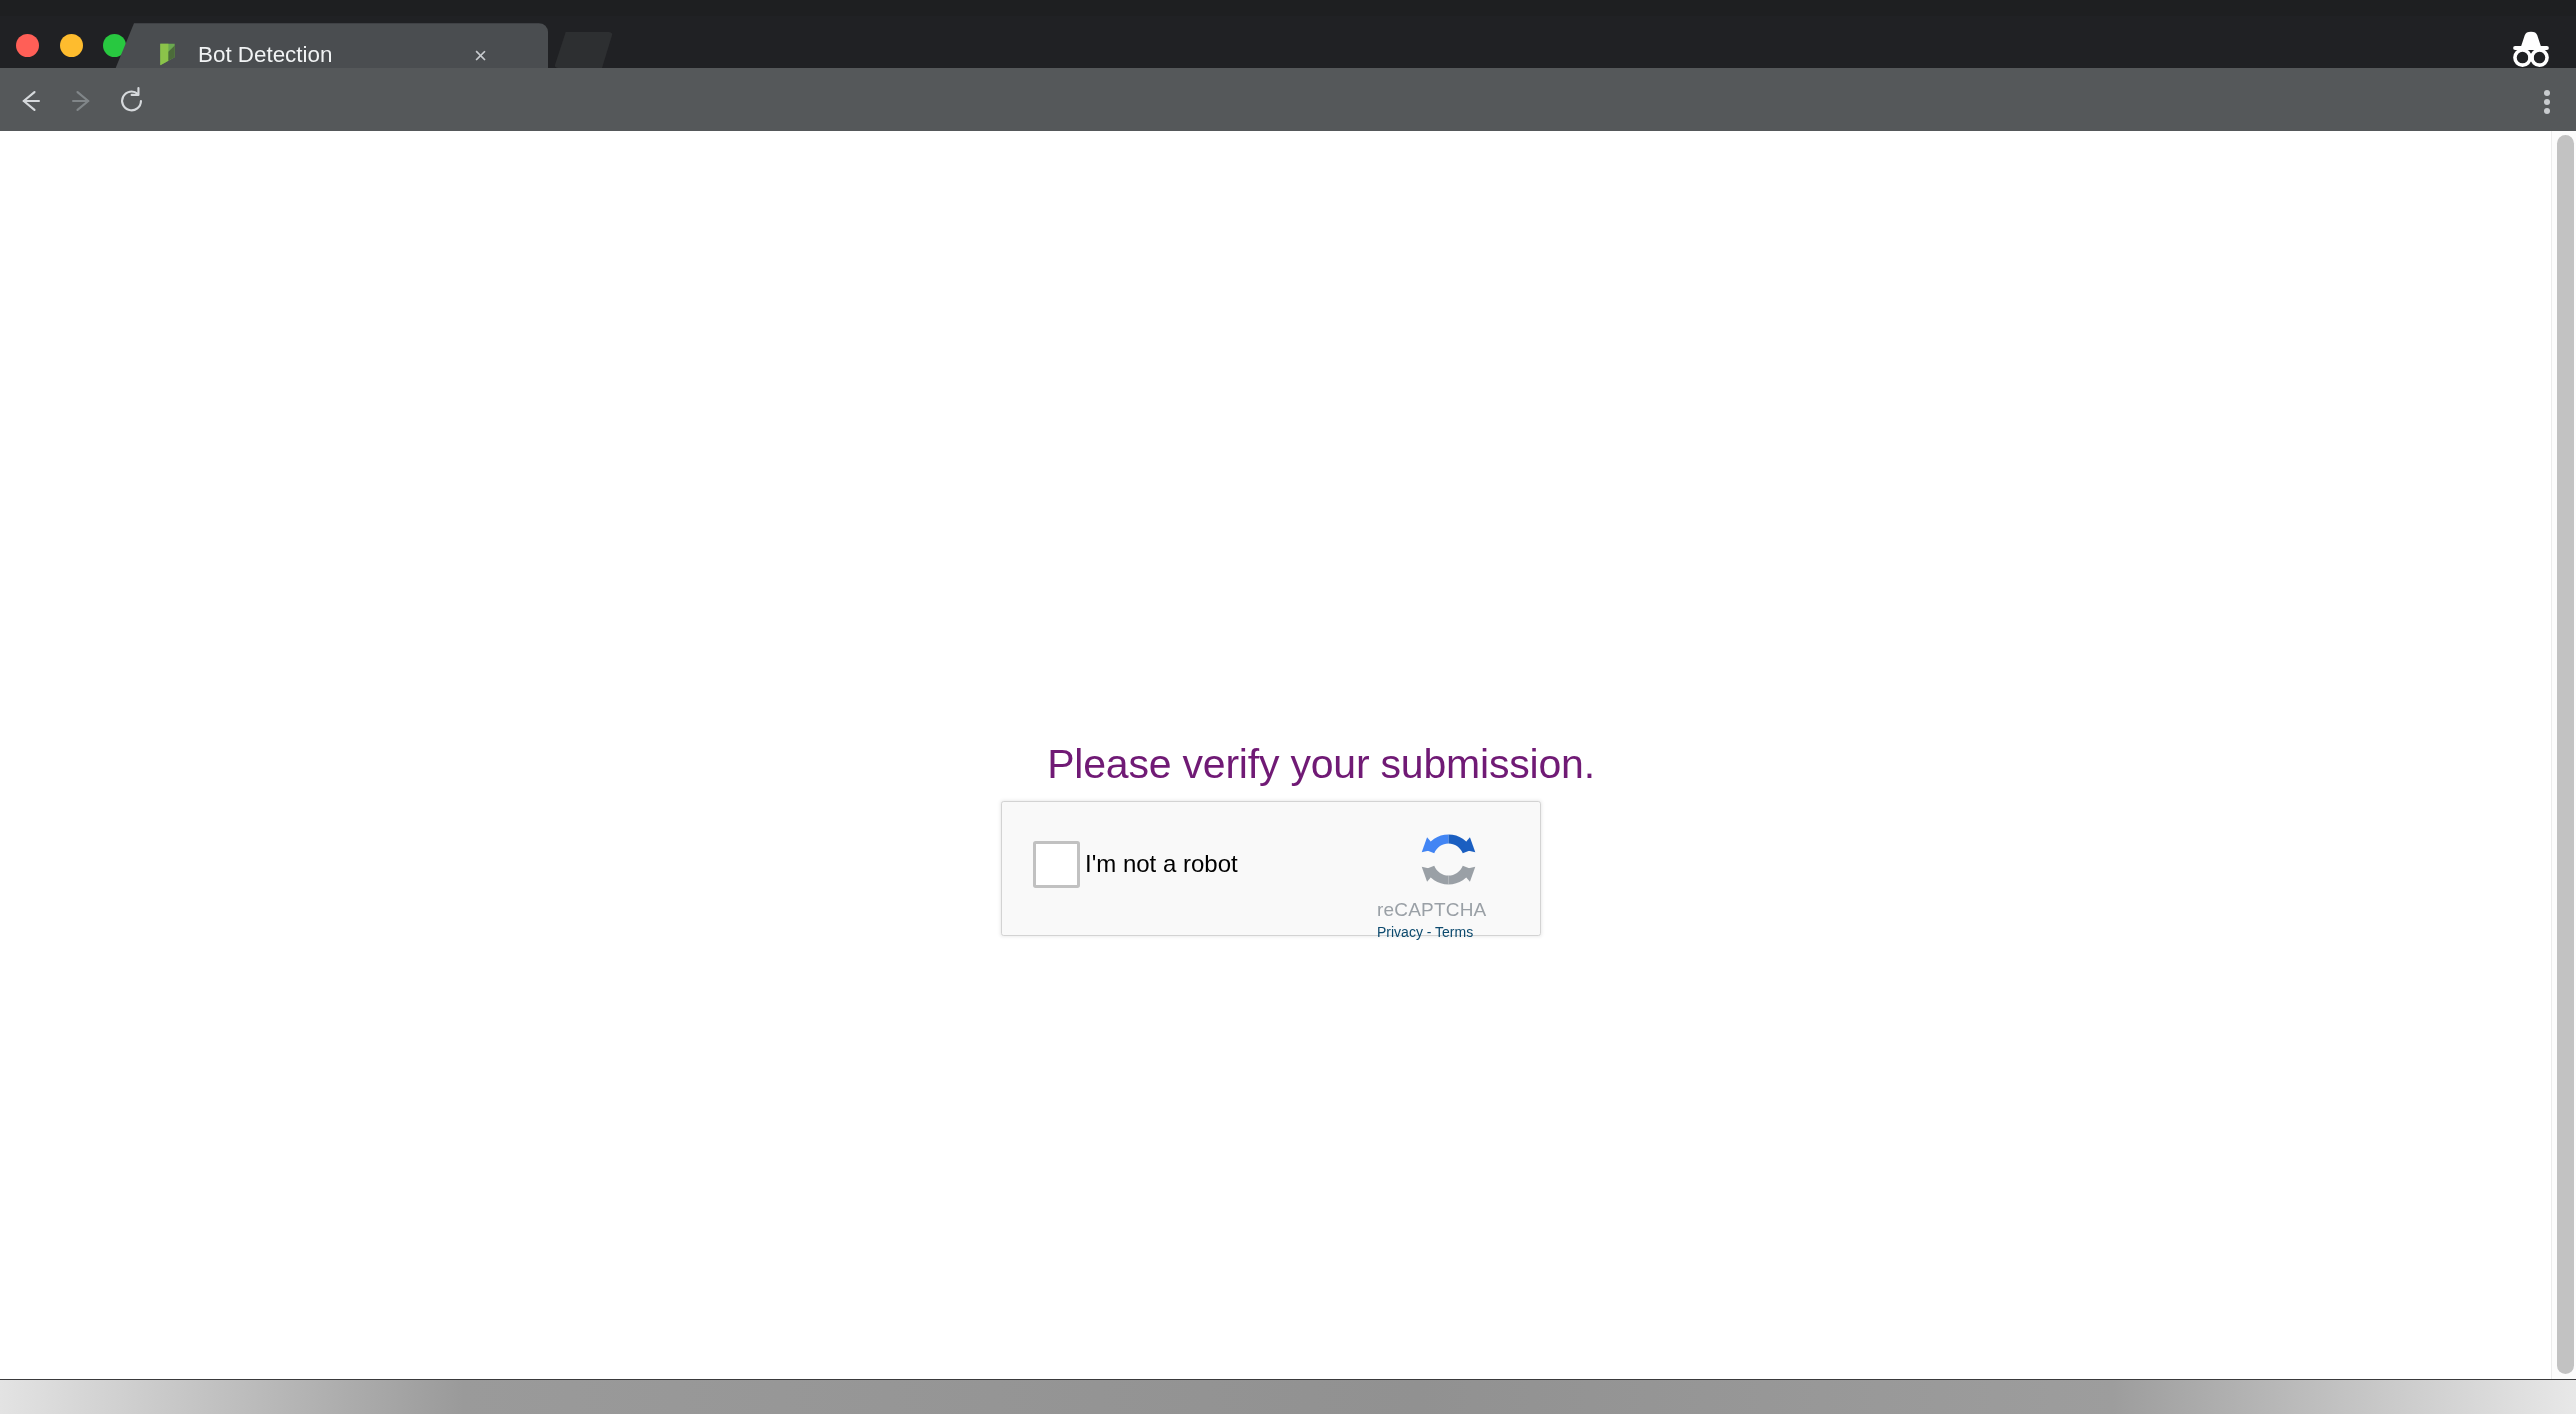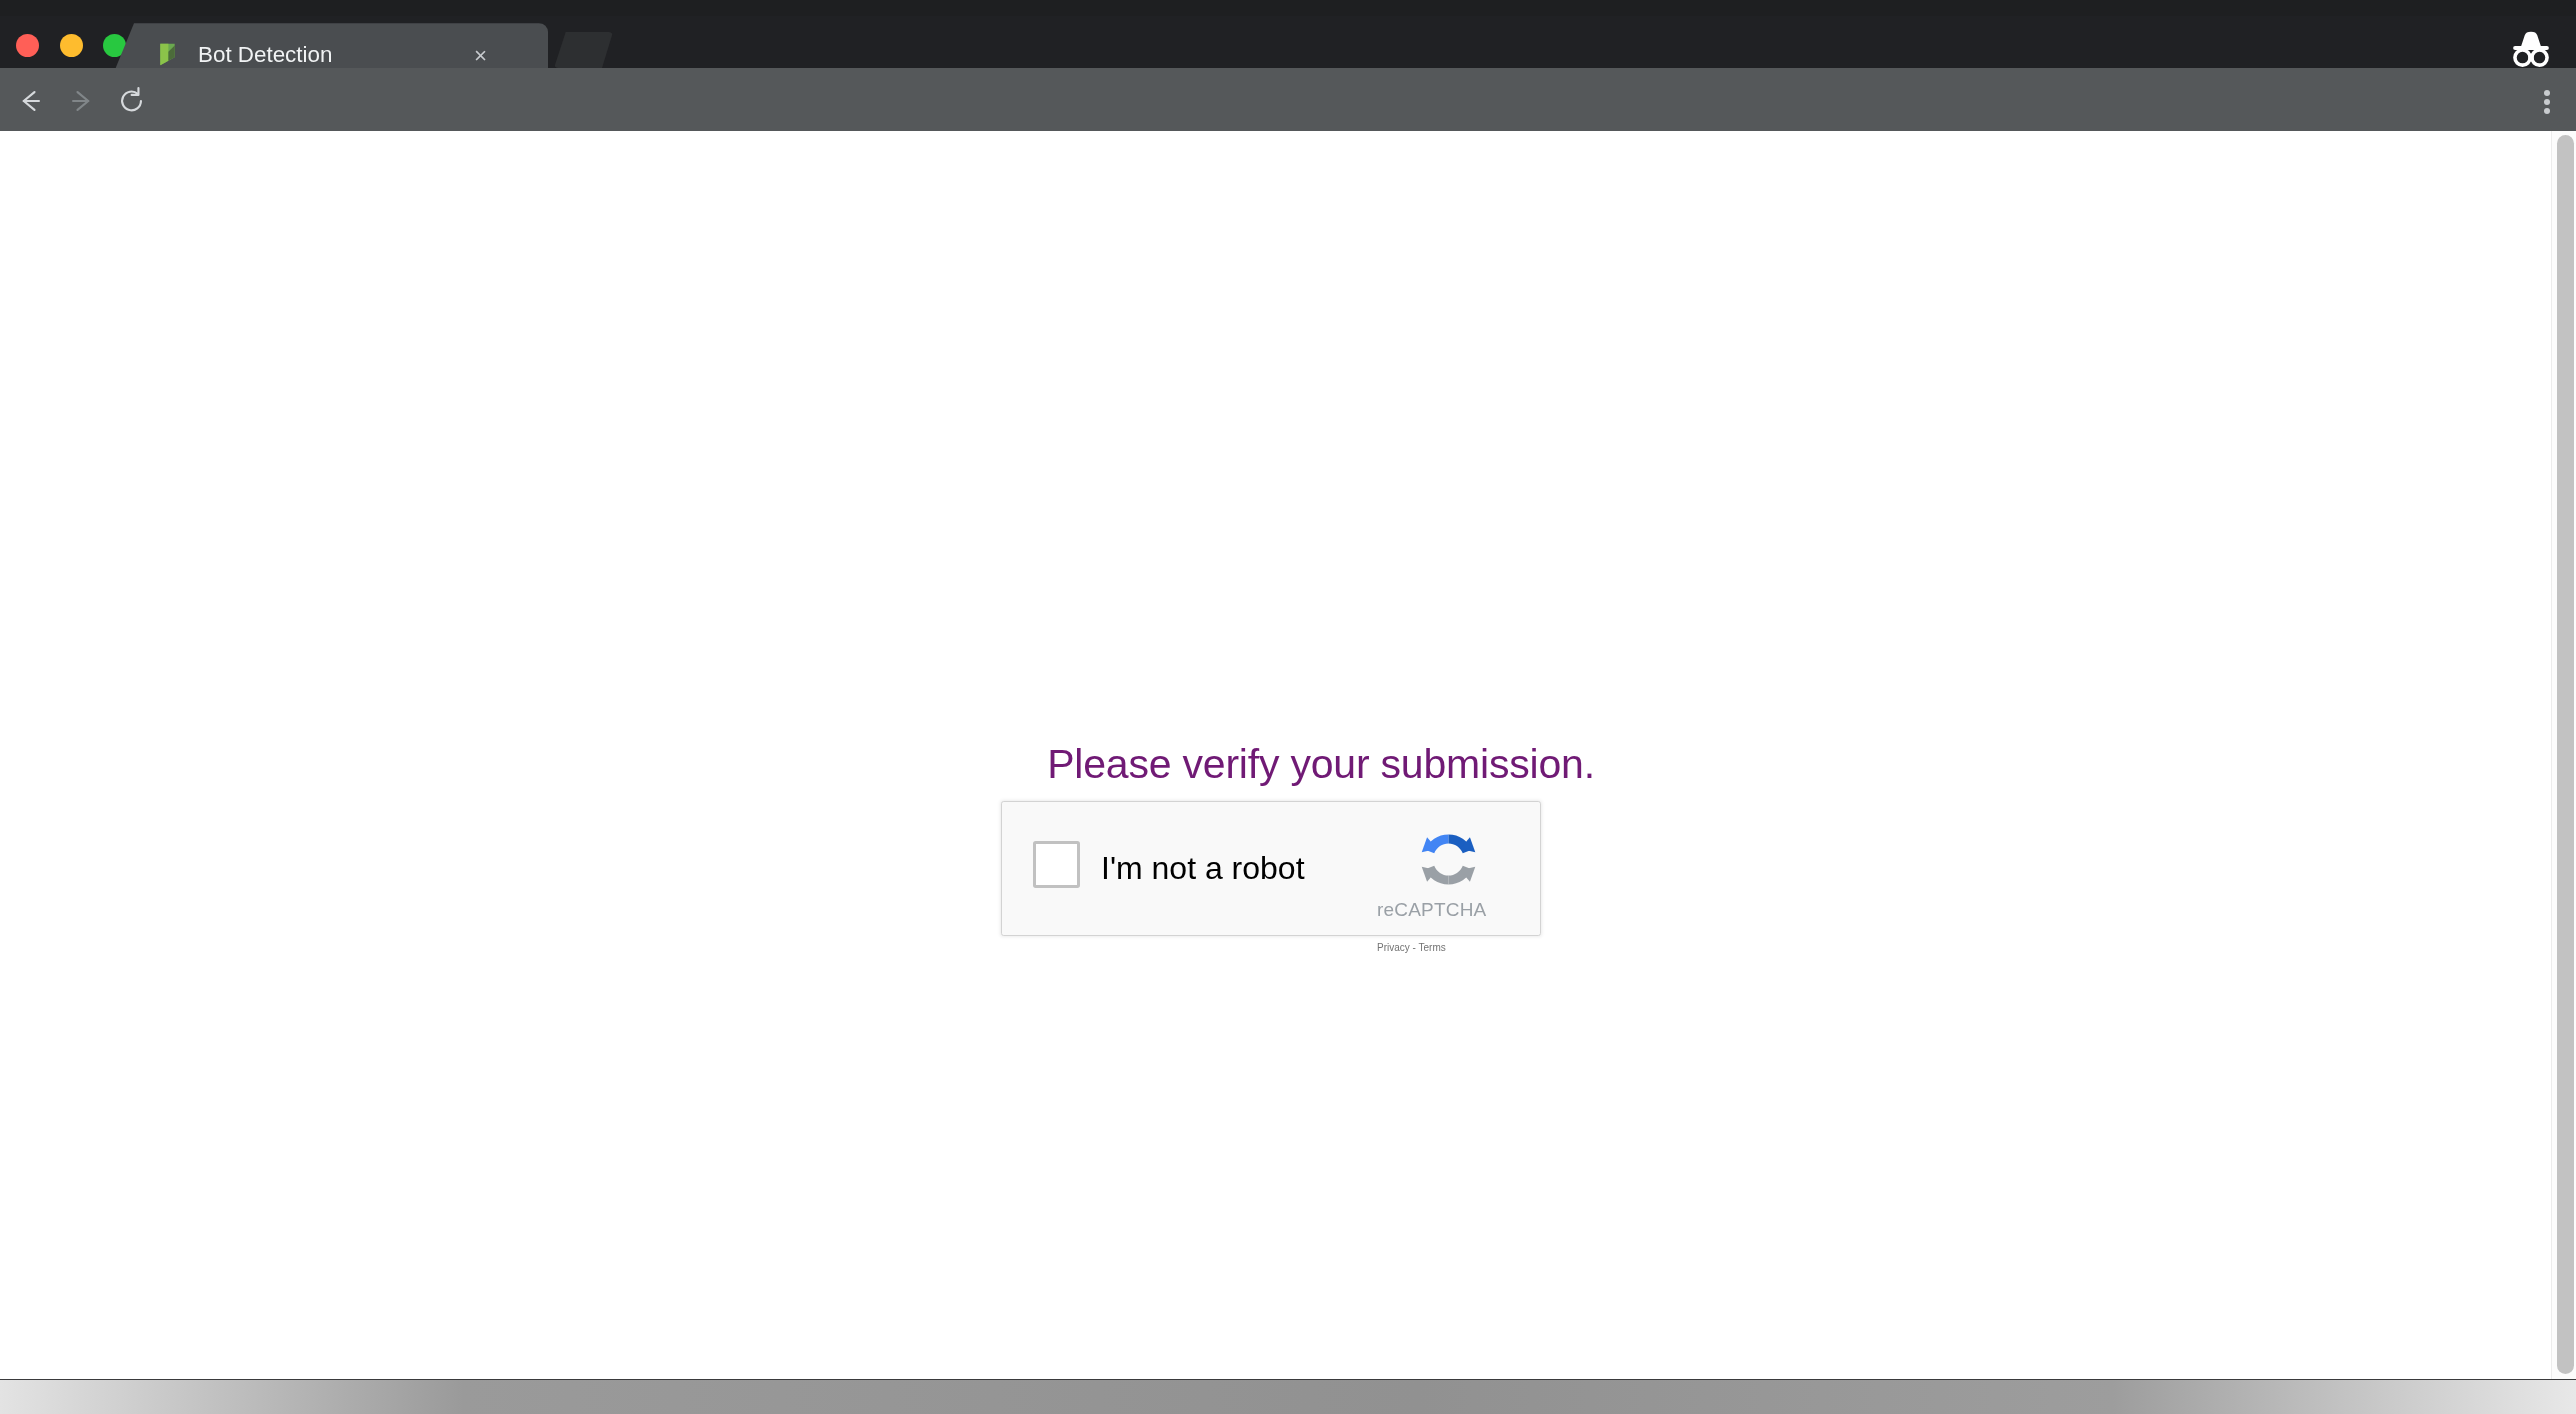--- a/index.html
+++ b/index.html
@@ -232,23 +232,23 @@
     top: 39px;
     width: 47px;
     height: 47px;
     background: #ffffff;
     border: 3.6px solid #c1c1c1;
     border-radius: 2.7px;
     box-sizing: border-box;
   }
   #recaptcha-label {
     position: absolute;
-    left: 99px;
+    left: 83px;
     top: 48px;
-    font-size: 32px;
+    font-size: 24px;
     color: #000000;
     white-space: nowrap;
   }
   #recaptcha-brand {
     position: absolute;
     right: 20px;
     top: 20px;
     width: 143px;
     text-align: left;
   }
@@ -258,24 +258,24 @@
     margin: 0 auto 1.8px auto;
     display: block;
   }
   #recaptcha-brand-name {
     font-size: 19px;
     color: #9aa0a6;
     letter-spacing: 0.2px;
     line-height: 21.5px;
   }
   #recaptcha-legal {
-    font-size: 10px;
-    color: #737373;
+    font-size: 14px;
+    color: #0c4a6e;
     line-height: 20px;
-    margin-top: 18px;
+    margin-top: 2px;
   }
 
   
   #page-scrollbar-track {
     position: absolute;
     right: 0;
     top: 131px;
     width: 25px;
     height: 1248px;
     background: #fcfcfc;

